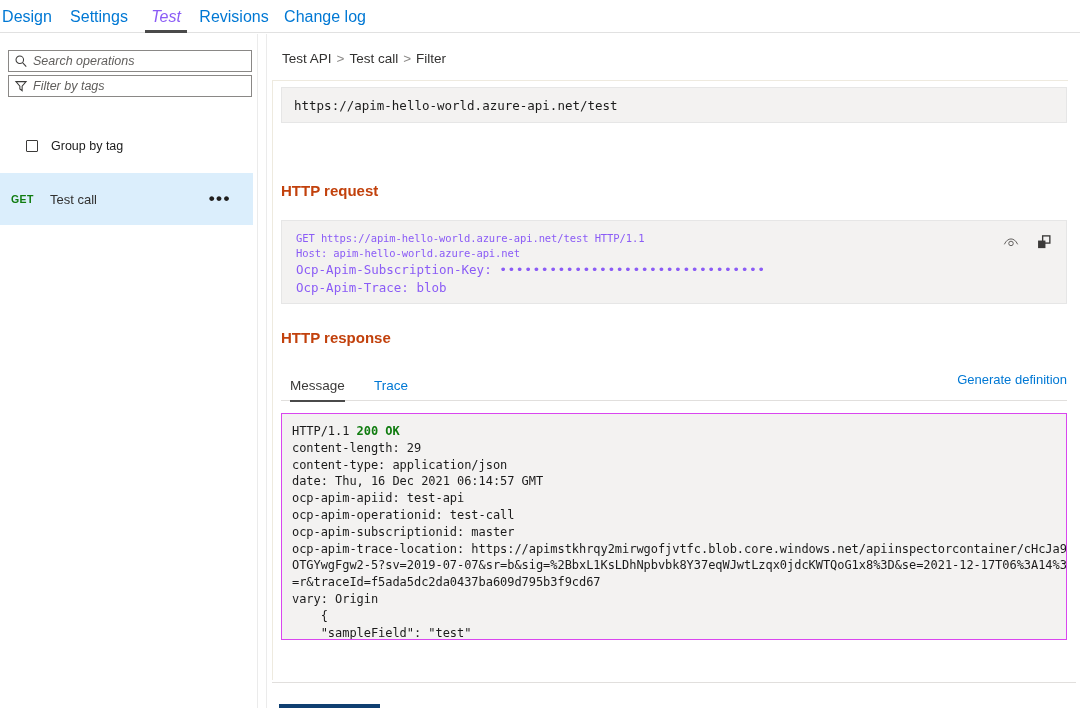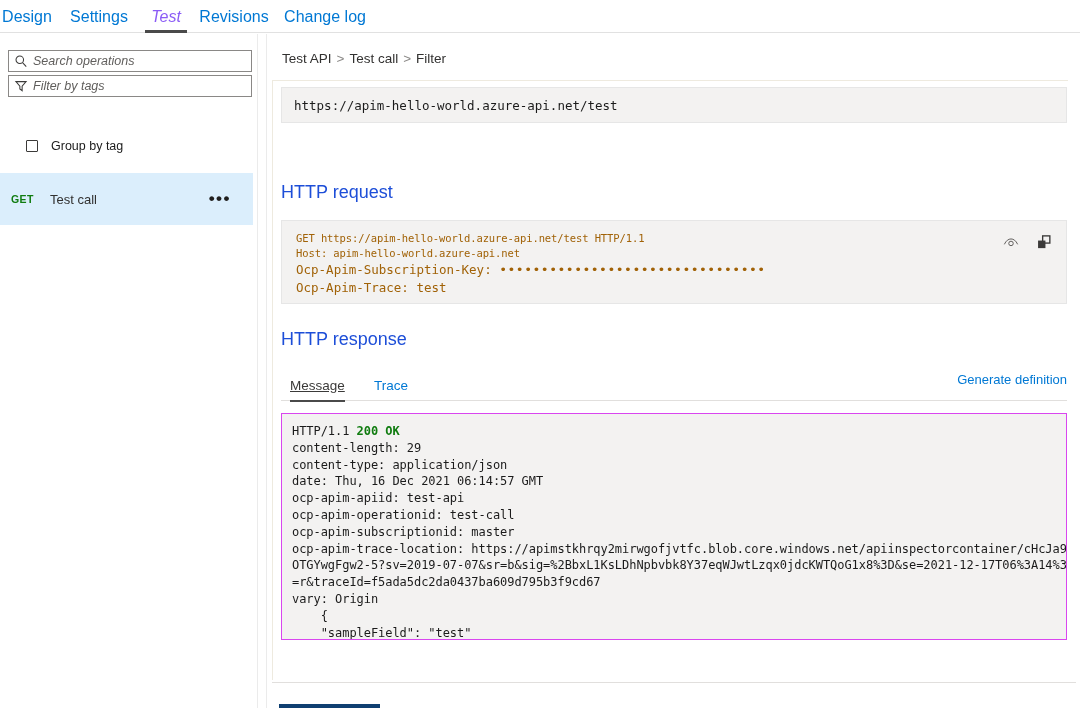--- a/index.html
+++ b/index.html
@@ -109,31 +109,31 @@
 
   .urlbox {
     position: absolute; left: 9px; top: 53px; width: 786px; height: 36px;
     background: #f3f2f1; border: 1px solid #e6e6e6;
     display: flex; align-items: center; padding-left: 12px;
     font-family: "DejaVu Sans Mono", monospace;
     font-size: 12.5px; color: #1b1b1b;
   }
 
   .sect-title {
-    position: absolute; left: 9px; font-size: 18px; color: #1d4ed8; font-weight: normal;
+    position: absolute; left: 9px; font-size: 15px; color: #c2410c; font-weight: bold;
   }
   .sect-request  { top: 148px; }
   .sect-response { top: 295px; }
 
   .reqbox {
     position: absolute; left: 9px; top: 186px; width: 786px; height: 84px;
     background: #f3f2f1; border: 1px solid #e6e6e6;
   }
   .reqbox .lines {
-    position: absolute; left: 14px; top: 10px; color: #a16207;
+    position: absolute; left: 14px; top: 10px; color: #8b5cf6;
     font-family: "DejaVu Sans Mono", monospace;
   }
   .reqbox .l-small { font-size: 10.5px; line-height: 15px; white-space: pre; letter-spacing: -0.1px; }
   .reqbox .l-big   { font-size: 12.5px; line-height: 18px; white-space: pre; }
   .reqbox .dots {
     letter-spacing: .5px; font-size: 13px;
   }
   .reqbox .icons {
     position: absolute; right: 13px; top: 12px; display: flex; gap: 15px; align-items: center;
   }
@@ -141,21 +141,21 @@
 
   
   .rtabs {
     position: absolute; left: 9px; top: 335px; width: 786px; height: 32px;
     border-bottom: 1px solid #e1dfdd;
   }
   .rtab {
     position: absolute; top: 0; height: 32px; display: flex; align-items: center;
     font-size: 13.5px; cursor: pointer;
   }
-  .rtab-message { left: 9px; color: #3b3a39; text-decoration: underline; }
+  .rtab-message { left: 9px; color: #3b3a39; }
   .rtab-message::after {
     content: ""; position: absolute; left: 0; right: 0; bottom: -1px; height: 2px; background: #4a4a4a;
   }
   .rtab-trace   { left: 93px; color: #0078d4; }
   .gen-def {
     position: absolute; right: 9px; top: 338px; font-size: 13px; color: #0078d4; cursor: pointer;
   }
 
   .respbox {
     position: absolute; left: 9px; top: 379px; width: 786px; height: 227px;
@@ -241,21 +241,21 @@
 
   <div class="urlbox">https://apim-hello-world.azure-api.net/test</div>
 
   <div class="sect-title sect-request">HTTP request</div>
 
   <div class="reqbox">
     <div class="lines">
       <div class="l-small">GET https://apim-hello-world.azure-api.net/test HTTP/1.1</div>
       <div class="l-small">Host: apim-hello-world.azure-api.net</div>
       <div class="l-big"><span>Ocp-Apim-Subscription-Key:</span> <span class="dots">••••••••••••••••••••••••••••••••</span></div>
-      <div class="l-big">Ocp-Apim-Trace: test</div>
+      <div class="l-big">Ocp-Apim-Trace: blob</div>
     </div>
     <div class="icons">
       <span class="icon-btn">
         <svg width="18" height="18" viewBox="0 0 20 20" fill="none" stroke="#605e5c" stroke-width="1.1">
           <path d="M2.6 12.6 C4.6 8.4 7.2 6.6 10 6.6 C12.8 6.6 15.4 8.4 17.4 12.6"></path>
           <circle cx="10" cy="11.6" r="2.5"></circle>
         </svg>
       </span>
       <span class="icon-btn">
         <svg width="18" height="18" viewBox="0 0 20 20">

